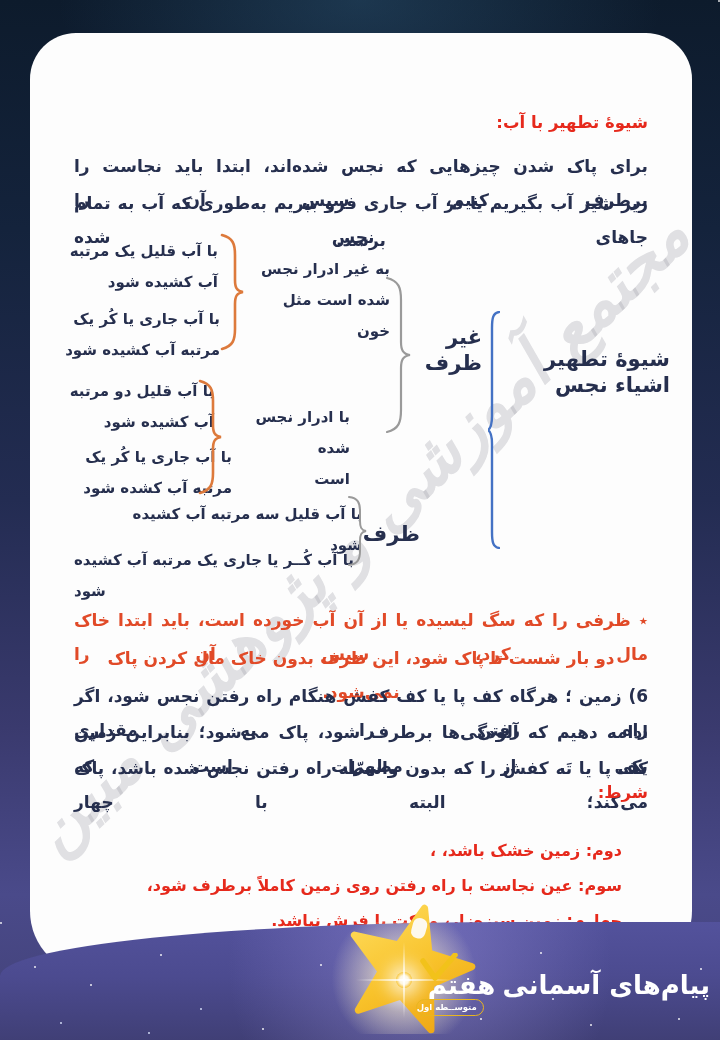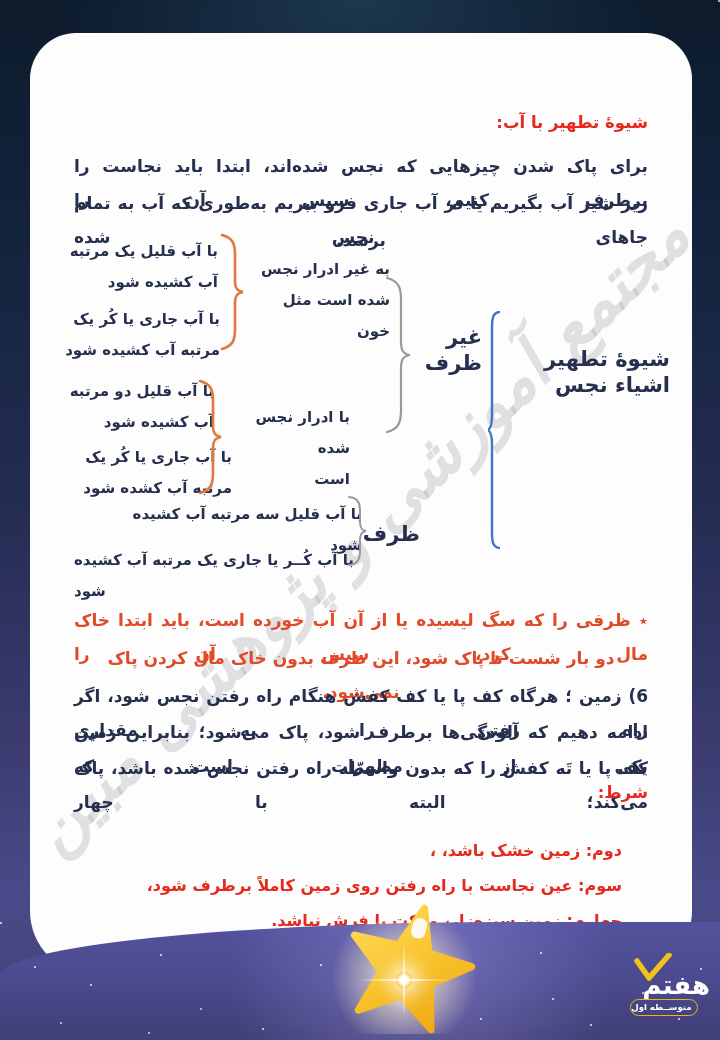--- a/index.html
+++ b/index.html
@@ -161,20 +161,21 @@
   <g transform="rotate(15 70 66)">
     <polygon points="70,4 85.3,45 129,46.8 94.7,74 106.5,116.2 70,92 33.5,116.2 45.3,74 11,46.8 54.7,45" fill="url(#gold)" stroke="url(#gold)" stroke-width="7" stroke-linejoin="round"></polygon>
     <rect x="63" y="14" width="14" height="20" rx="6.5" fill="#fdfdfd" opacity="0.92"></rect>
   </g>
 </svg>
 <div class="ray ray-h"></div>
 <div class="ray ray-v"></div>
 <div class="flare"></div>
 
 <div class="brand">
+  <span>پیام‌های آسمانی</span>
   <span class="haftom">
     <span>هفتم</span>
     <svg class="check7" width="38" height="28" viewBox="0 0 38 28">
       <polyline points="3,8 15,25 35,2" fill="none" stroke="#f2c21a" stroke-width="5.5" stroke-linecap="round" stroke-linejoin="round"></polyline>
     </svg>
     <span class="level-pill">متوســطه اول</span>
   </span>
 </div>
 
 </body></html>

